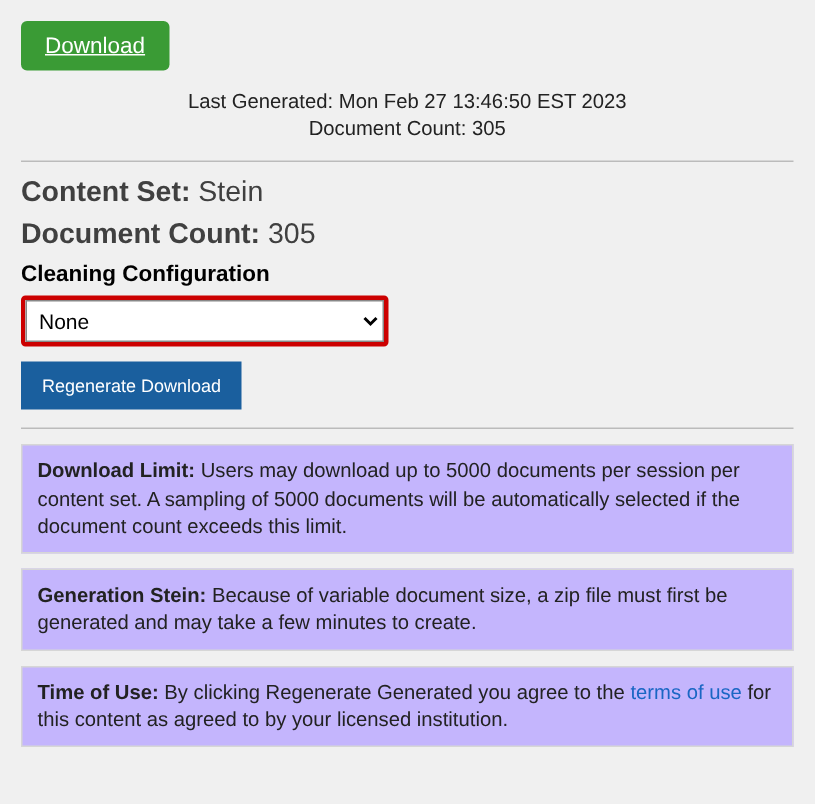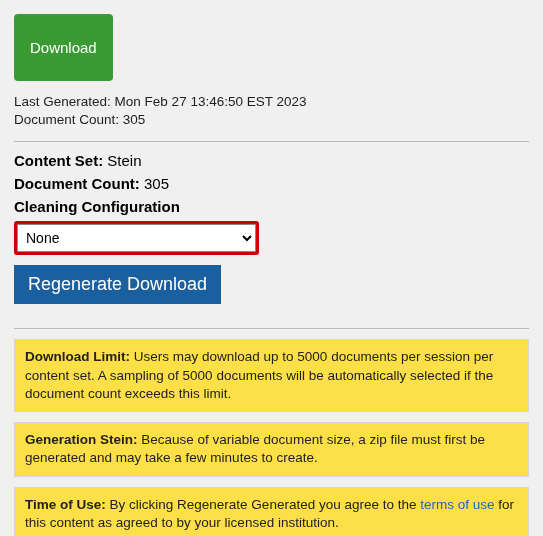--- a/index.html
+++ b/index.html
@@ -37,38 +37,40 @@
   }
   .close-icon svg { stroke: #fff; stroke-width: 3; }
   .body {
     padding: 14px 14px 10px 14px;
   }
   .btn-green {
     background: #3a9b35;
     color: #fff;
     border: none;
     border-radius: 4px;
-    padding: 25px 16px;
+    padding: 8px 16px;
     font-size: 15px;
     cursor: pointer;
+    text-decoration: underline;
   }
   .meta {
     margin-top: 12px;
     font-size: 13.5px;
     color: #222;
     line-height: 1.35;
+    text-align: center;
   }
   .hr {
     border: none;
     border-top: 1px solid #bbb;
     margin: 12px 0 10px 0;
   }
   .field-row {
-    font-size: 15px;
-    color: #000000;
+    font-size: 19px;
+    color: #404040;
     margin: 6px 0;
   }
   .field-row .lbl { font-weight: bold; }
   .cc-label {
     font-weight: bold;
     font-size: 15px;
     margin-top: 4px;
     margin-bottom: 6px;
   }
   .select-wrap {
@@ -83,26 +85,25 @@
     font-size: 14px;
     padding: 4px 4px;
     border: 1px solid #888;
     background: #fff;
   }
   .btn-blue {
     background: #1a5f9e;
     color: #fff;
     border: none;
     padding: 9px 14px;
-    font-size: 18px;
+    font-size: 12px;
     cursor: pointer;
-    margin-bottom: 12px;
   }
   .notice {
-    background: #fde047;
+    background: #c4b5fd;
     border: 1px solid #d6d6d6;
     padding: 8px 10px;
     font-size: 13.5px;
     color: #222;
     line-height: 1.35;
     margin-bottom: 10px;
   }
   .notice .nt { font-weight: bold; }
   .link {
     color: #1a66c4;

